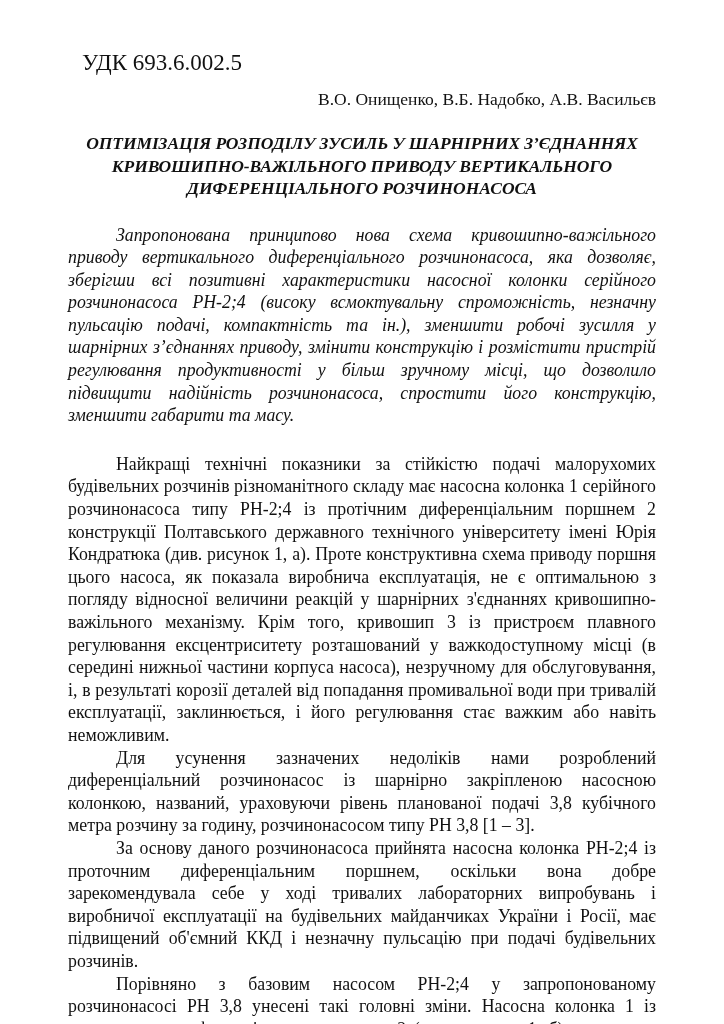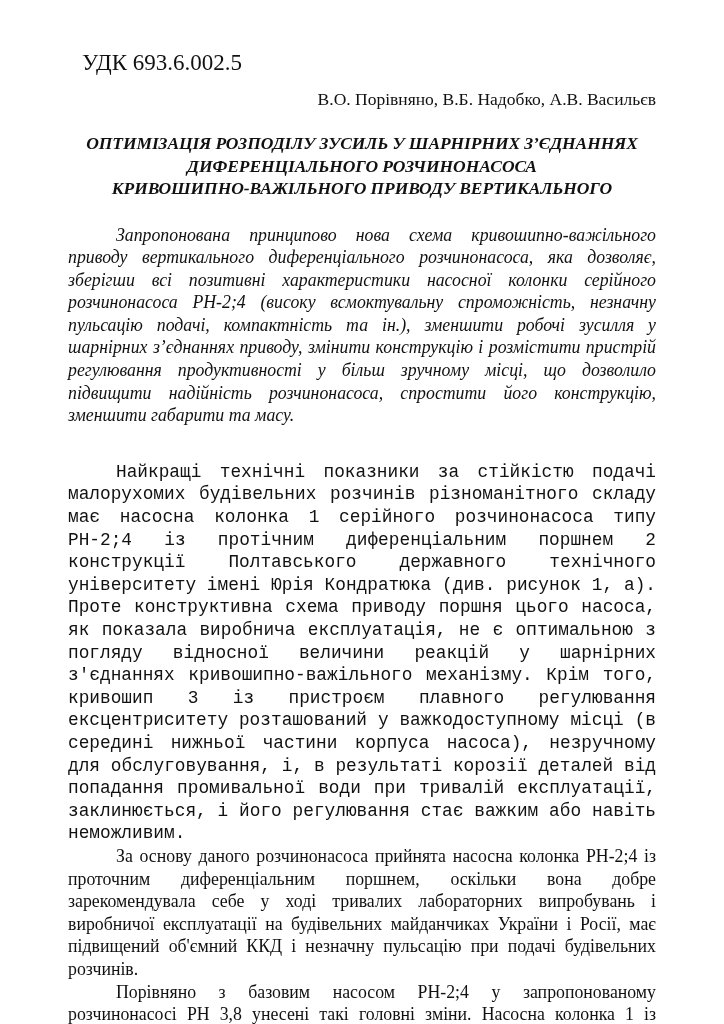--- a/index.html
+++ b/index.html
@@ -7,33 +7,34 @@
          font-family: "Liberation Serif", "DejaVu Serif", serif; color: #111; }
   .page { position: absolute; left: 68px; top: 38px; width: 588px; }
   .udk { font-size: 23px; line-height: 22px; margin: 14px; }
   .authors { font-size: 17.5px; line-height: 22px; text-align: right; margin: 4px 0 0 0; }
   .title { font-weight: bold; font-size: 17.5px; line-height: 22.5px; text-align: center;
            margin: 22px 0 0 0; letter-spacing: -0.1px; }
   .title span { display: block; font-style: italic; }
   .abstract { font-style: italic; font-size: 17.8px; line-height: 22.6px; text-align: justify;
               text-indent: 48px; margin: 24px 0 4px 0; }
   .body-p { font-size: 17.8px; line-height: 22.6px; text-align: justify; text-indent: 48px; margin: 0; }
-  .body-p.first { margin-top: 34px; font-family: Liberation Mono, monospace; }
+  .body-p.first { margin-top: 26px; }
 </style>
 </head>
 <body>
 
 <div class="page">
   <p class="udk">УДК 693.6.002.5</p>
-  <p class="authors">В.О. Порівняно, В.Б. Надобко, А.В. Васильєв</p>
+  <p class="authors">В.О. Онищенко, В.Б. Надобко, А.В. Васильєв</p>
 
   <h1 class="title">
     <span>ОПТИМІЗАЦІЯ РОЗПОДІЛУ ЗУСИЛЬ У ШАРНІРНИХ З’ЄДНАННЯХ</span>
+    <span>КРИВОШИПНО-ВАЖІЛЬНОГО ПРИВОДУ ВЕРТИКАЛЬНОГО</span>
     <span>ДИФЕРЕНЦІАЛЬНОГО РОЗЧИНОНАСОСА</span>
-    <span>КРИВОШИПНО-ВАЖІЛЬНОГО ПРИВОДУ ВЕРТИКАЛЬНОГО</span>
   </h1>
 
   <p class="abstract">Запропонована принципово нова схема кривошипно-важільного приводу вертикального диференціального розчинонасоса, яка дозволяє, зберігши всі позитивні характеристики насосної колонки серійного розчинонасоса РН-2;4 (високу всмоктувальну спроможність, незначну пульсацію подачі, компактність та ін.), зменшити робочі зусилля у шарнірних з’єднаннях приводу, змінити конструкцію і розмістити пристрій регулювання продуктивності у більш зручному місці, що дозволило підвищити надійність розчинонасоса, спростити його конструкцію, зменшити габарити та масу.</p>
 
   <p class="body-p first">Найкращі технічні показники за стійкістю подачі малорухомих будівельних розчинів різноманітного складу має насосна колонка 1 серійного розчинонасоса типу РН-2;4 із протічним диференціальним поршнем 2 конструкції Полтавського державного технічного університету імені Юрія Кондратюка (див. рисунок 1, а). Проте конструктивна схема приводу поршня цього насоса, як показала виробнича експлуатація, не є оптимальною з погляду відносної величини реакцій у шарнірних з'єднаннях кривошипно-важільного механізму. Крім того, кривошип 3 із пристроєм плавного регулювання ексцентриситету розташований у важкодоступному місці (в середині нижньої частини корпуса насоса), незручному для обслуговування, і, в результаті корозії деталей від попадання промивальної води при тривалій експлуатації, заклинюється, і його регулювання стає важким або навіть неможливим.</p>
+  <p class="body-p">Для усунення зазначених недоліків нами розроблений диференціальний розчинонасос із шарнірно закріпленою насосною колонкою, названий, ураховуючи рівень планованої подачі 3,8 кубічного метра розчину за годину, розчинонасосом типу РН 3,8 [1 – 3].</p>
   <p class="body-p">За основу даного розчинонасоса прийнята насосна колонка РН-2;4 із проточним диференціальним поршнем, оскільки вона добре зарекомендувала себе у ході тривалих лабораторних випробувань і виробничої експлуатації на будівельних майданчиках України і Росії, має підвищений об'ємний ККД і незначну пульсацію при подачі будівельних розчинів.</p>
   <p class="body-p">Порівняно з базовим насосом РН-2;4 у запропонованому розчинонасосі РН 3,8 унесені такі головні зміни. Насосна колонка 1 із порожнистим диференціальним поршнем 2 (див. рисунок 1, б) виконана в окремому корпусі 3 і встановлена нижньою частиною на підшипникових опорах рами 4 із можливістю повороту навколо осі всмоктувального патрубка 5. Шток 6 поршня насосної колонки верхнім кінцем шарнірно сполучений із середньою частиною важеля 7, що під дією кривошипно-шатунного механізму 8 повертається</p>
 </div>
 
 </body></html>

